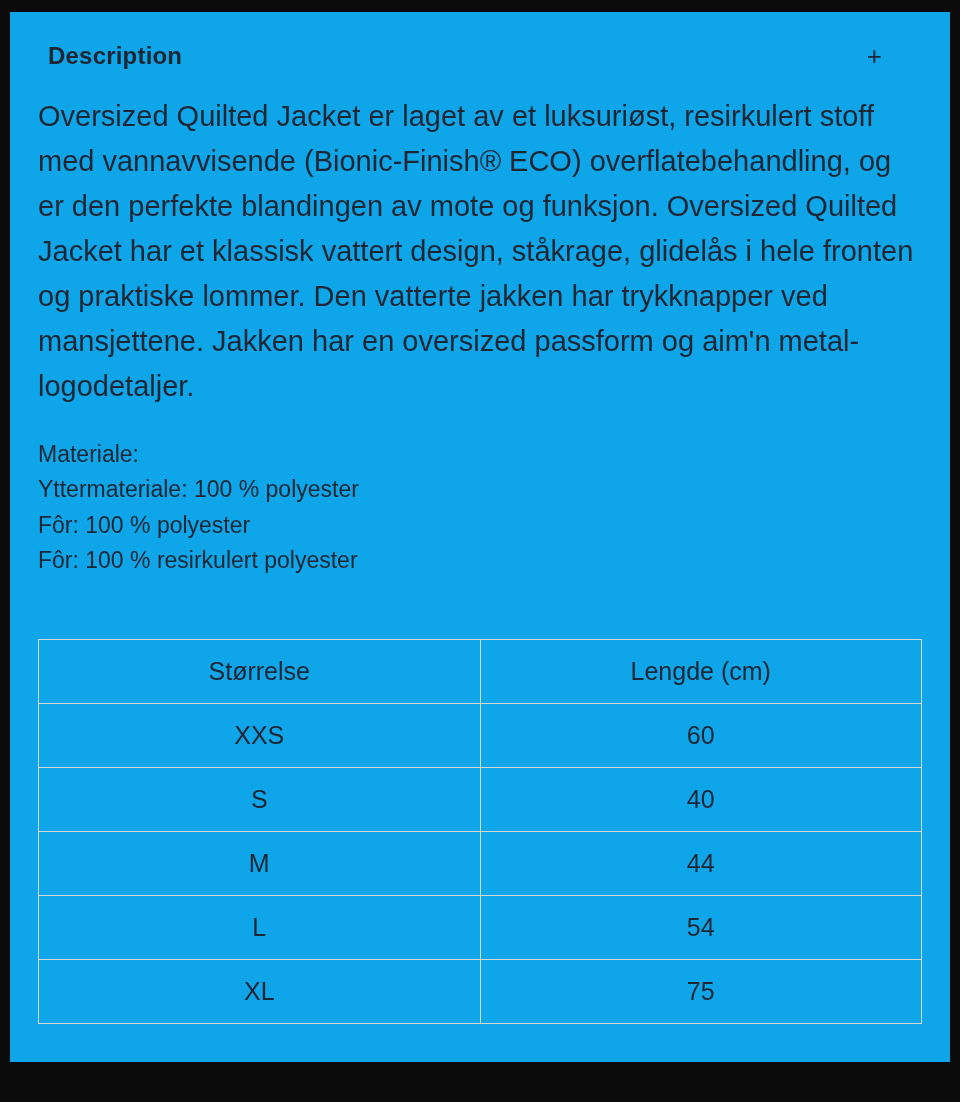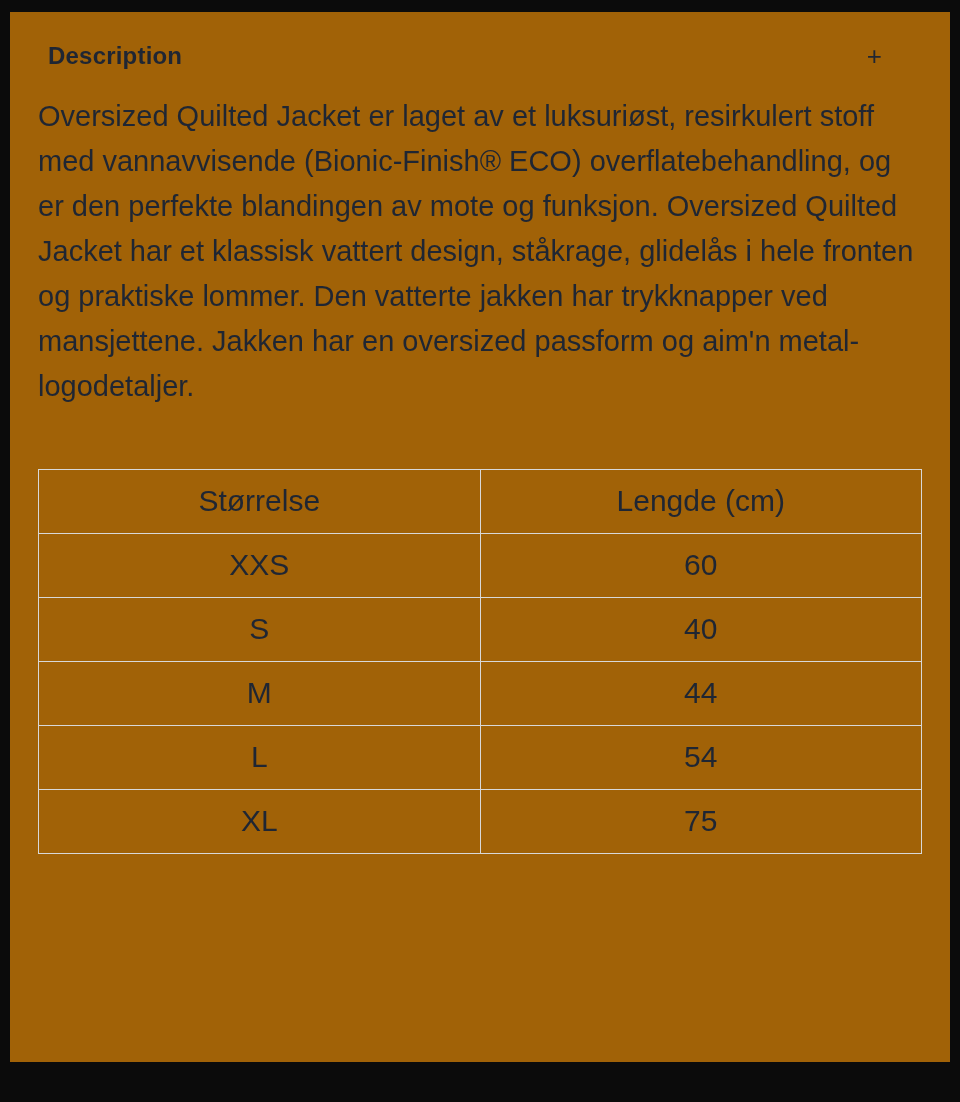--- a/index.html
+++ b/index.html
@@ -11,21 +11,21 @@
     font-family: "Liberation Sans", "DejaVu Sans", sans-serif;
     overflow: hidden;
   }
 
   .page-frame {
     position: absolute;
     top: 12px;
     left: 10px;
     right: 10px;
     bottom: 40px;
-    background: #a16207;
+    background: #0ea5e9;
     overflow: hidden;
   }
 
   .content {
     padding: 26px 28px 0 28px;
     color: #1f2633;
   }
 
   .accordion-header {
     display: flex;
@@ -69,21 +69,21 @@
     border-collapse: collapse;
     table-layout: fixed;
   }
 
   .size-table th,
   .size-table td {
     border: 1px solid #d8d8d8;
     height: 64px;
     text-align: center;
     vertical-align: middle;
-    font-size: 30px;
+    font-size: 25px;
     font-weight: 400;
     color: #1f2633;
   }
 
   .size-table th {
     font-weight: 400;
   }
 </style>
 </head>
 <body>
@@ -91,20 +91,26 @@
 <div class="page-frame">
   <div class="content">
 
     <div class="accordion-header">
       <span class="accordion-title">Description</span>
       <span class="accordion-toggle">+</span>
     </div>
 
     <p class="description-text">Oversized Quilted Jacket er laget av et luksuriøst, resirkulert stoff med vannavvisende (Bionic-Finish® ECO) overflatebehandling, og er den perfekte blandingen av mote og funksjon. Oversized Quilted Jacket har et klassisk vattert design, ståkrage, glidelås i hele fronten og praktiske lommer. Den vatterte jakken har trykknapper ved mansjettene. Jakken har en oversized passform og aim'n metal-logodetaljer.</p>
 
+    <div class="material-block">
+      <div>Materiale:</div>
+      <div>Yttermateriale: 100 % polyester</div>
+      <div>Fôr: 100 % polyester</div>
+      <div>Fôr: 100 % resirkulert polyester</div>
+    </div>
 
     <table class="size-table">
       <thead>
         <tr>
           <th>Størrelse</th>
           <th>Lengde (cm)</th>
         </tr>
       </thead>
       <tbody>
         <tr>

